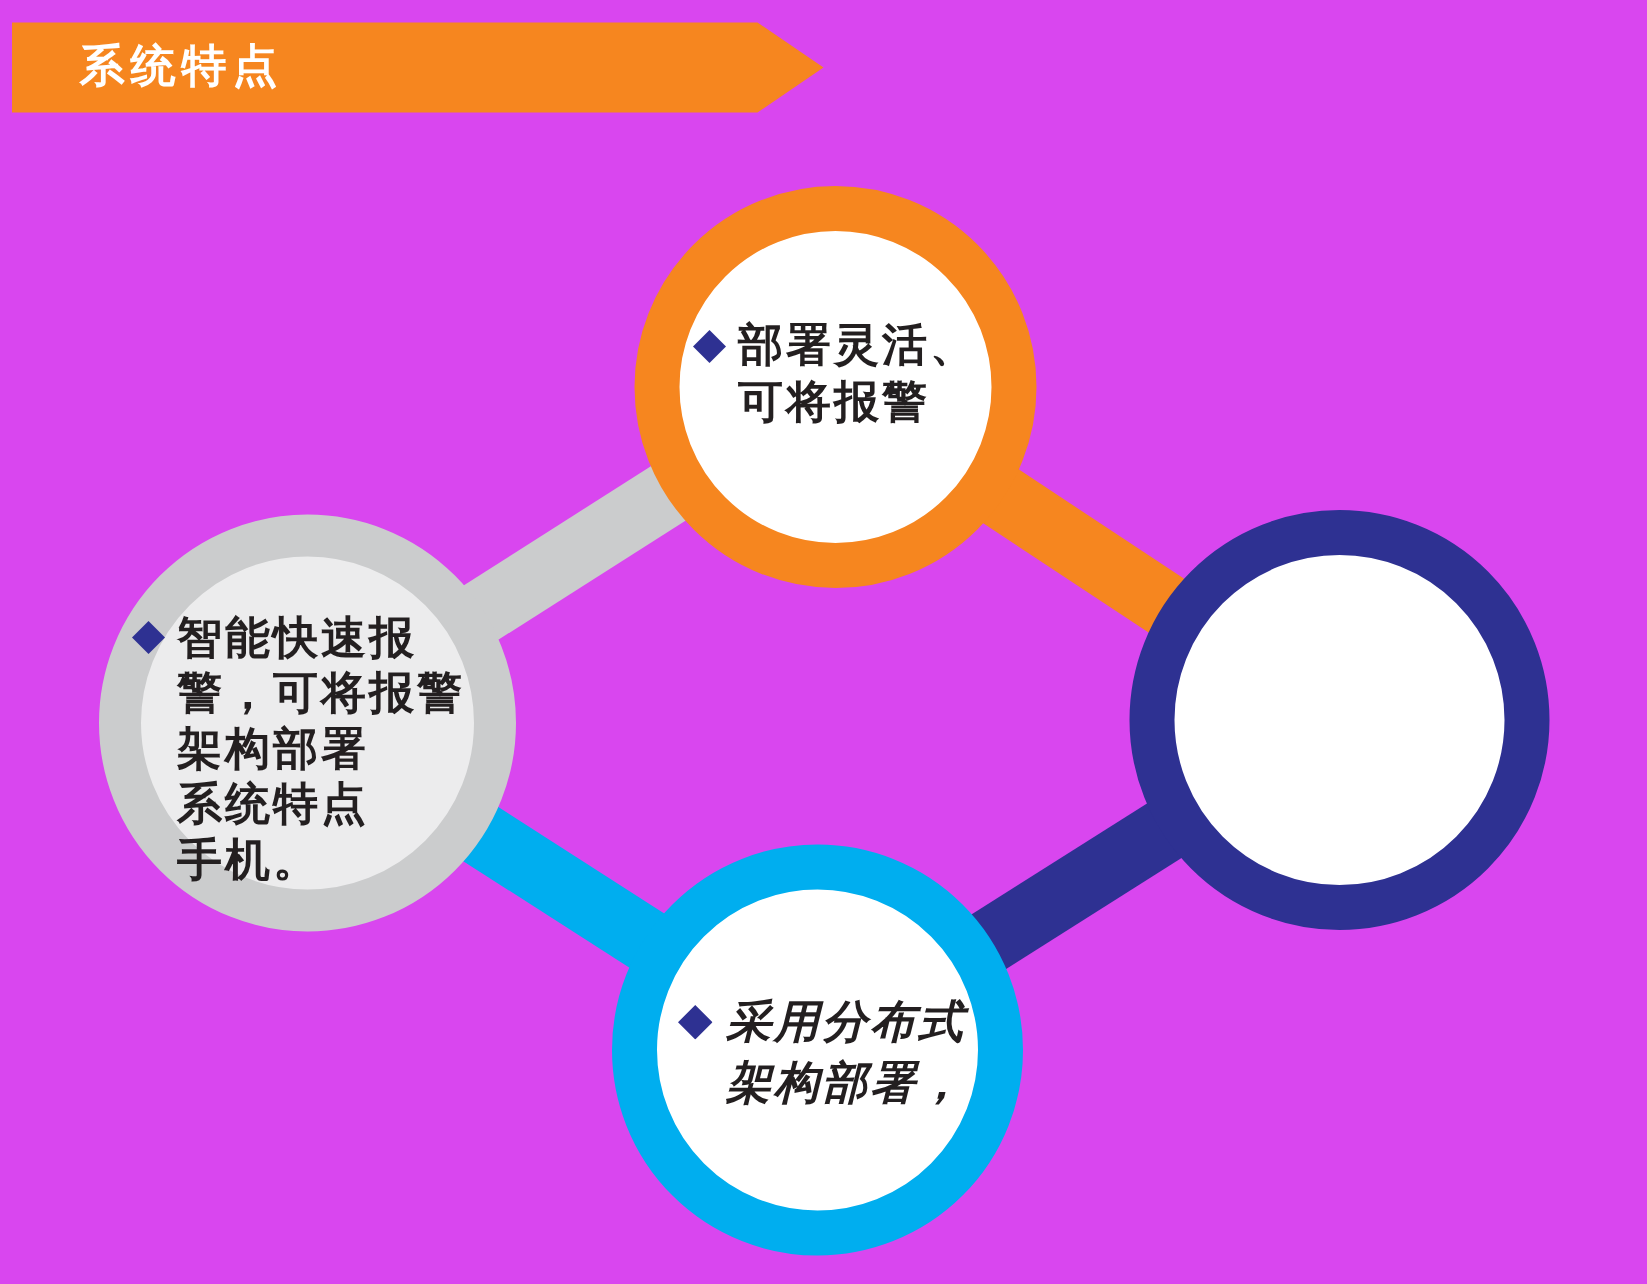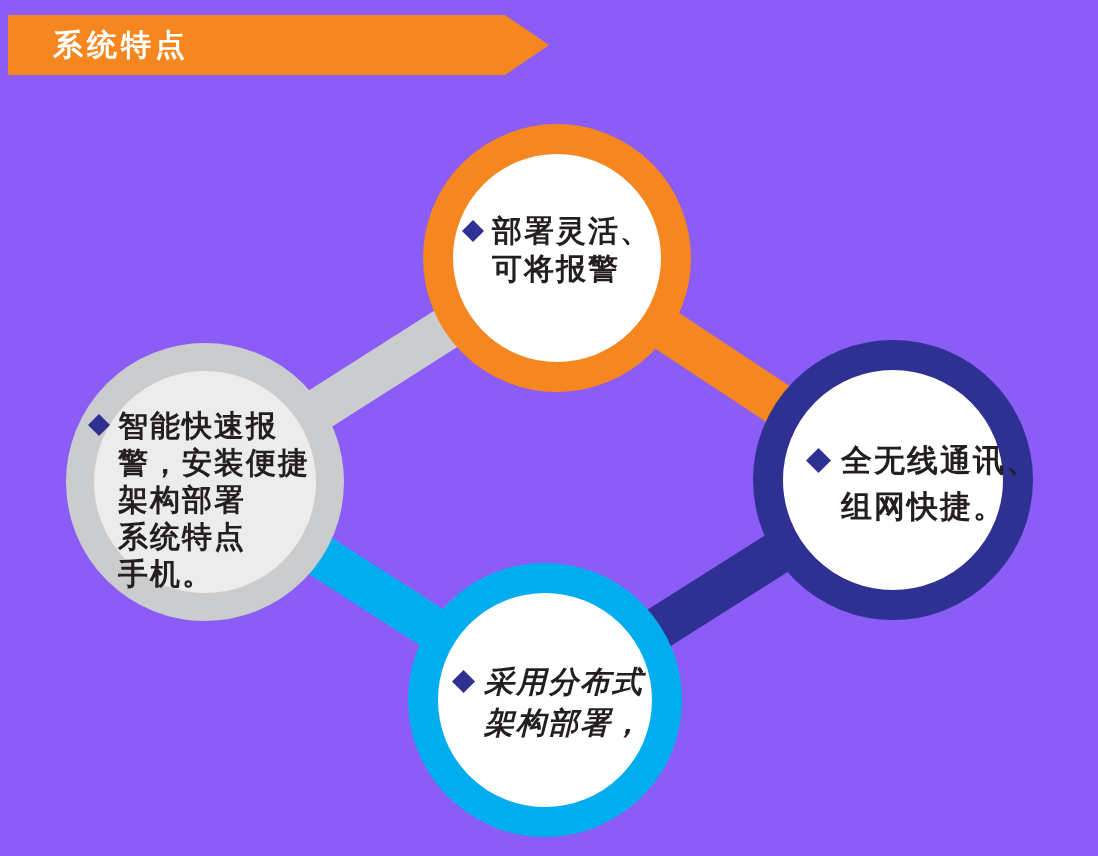--- a/index.html
+++ b/index.html
@@ -4,21 +4,21 @@
 <style>
   html, body {
     margin: 0;
     padding: 0;
     background: #ffffff;
   }
   .stage {
     position: relative;
     width: 1098px;
     height: 856px;
-    background: #8b5cf6;
+    background: #d946ef;
     overflow: hidden;
     font-family: "Liberation Sans", "DejaVu Sans", sans-serif;
   }
   .diagram-svg {
     position: absolute;
     left: 0;
     top: 0;
     width: 1098px;
     height: 856px;
   }
@@ -92,46 +92,37 @@
   <div class="node-text deploy" style="color: rgb(35, 31, 32);">
     <svg class="bullet" viewBox="0 0 10 10">
       <polygon points="5,0 10,5 5,10 0,5" fill="#2E3192"></polygon>
     </svg>
     <div class="lines">
       <div>部署灵活、</div>
       <div>可将报警</div>
     </div>
   </div>
 
-  <div class="node-text wireless" style="color: rgb(35, 31, 32);">
-    <svg class="bullet" viewBox="0 0 10 10">
-      <polygon points="5,0 10,5 5,10 0,5" fill="#2E3192"></polygon>
-    </svg>
-    <div class="lines">
-      <div>全无线通讯、</div>
-      <div>组网快捷。</div>
-    </div>
-  </div>
 
   <div class="node-text distributed" style="color: rgb(35, 31, 32); font-style: italic;">
     <svg class="bullet" viewBox="0 0 10 10">
       <polygon points="5,0 10,5 5,10 0,5" fill="#2E3192"></polygon>
     </svg>
     <div class="lines">
       <div>采用分布式</div>
       <div>架构部署，</div>
     </div>
   </div>
 
   <div class="node-text alarm" style="color: rgb(35, 31, 32);">
     <svg class="bullet" viewBox="0 0 10 10">
       <polygon points="5,0 10,5 5,10 0,5" fill="#2E3192"></polygon>
     </svg>
     <div class="lines">
       <div>智能快速报</div>
-      <div>警，安装便捷</div>
+      <div>警，可将报警</div>
       <div>架构部署</div>
       <div>系统特点</div>
       <div>手机。</div>
     </div>
   </div>
 
 </div>
 
 </body></html>

